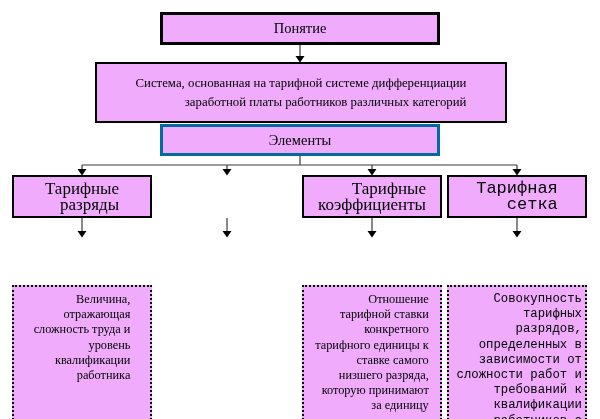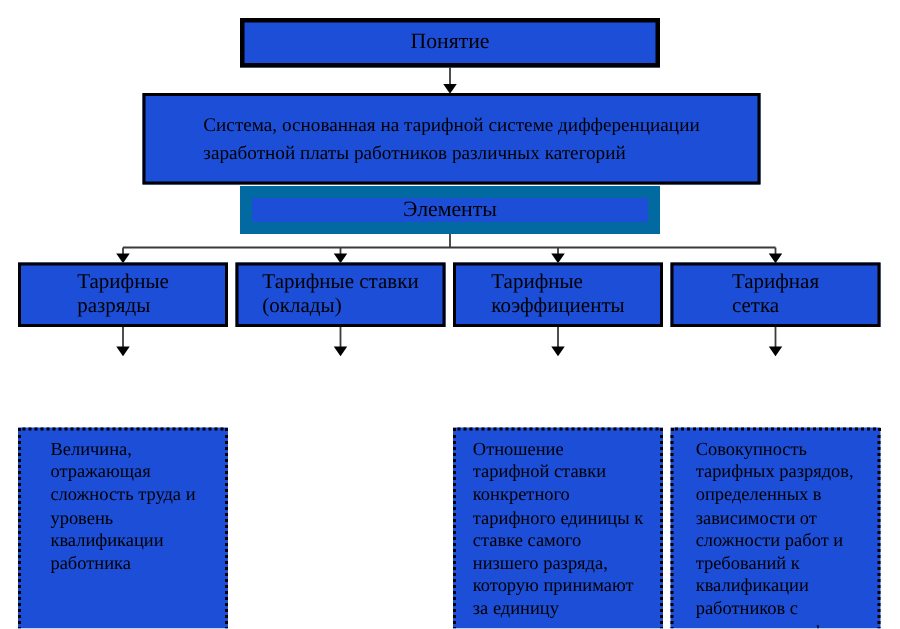--- a/index.html
+++ b/index.html
@@ -18,62 +18,62 @@
   }
   .connectors {
     position: absolute;
     left: 0; top: 0;
     width: 600px; height: 419px;
     pointer-events: none;
   }
   .box {
     position: absolute;
     box-sizing: border-box;
-    background: #1d4ed8;
+    background: #f0abfc;
     display: flex;
     align-items: center;
     justify-content: center;
-    text-align: left;
+    text-align: right;
   }
   .preline { white-space: pre-line; }
   .concept {
     left: 160px; top: 12px; width: 280px; height: 33px;
     border: 3px solid #000000;
     font-size: 14.5px;
   }
   .definition {
     left: 95px; top: 62px; width: 412px; height: 61px;
     border: 2px solid #000000;
     font-size: 12.8px;
     line-height: 19px;
   }
   .elements {
     left: 160px; top: 124px; width: 280px; height: 32px;
-    border: 8px solid #0369a1;
+    border: 3px solid #0369a1;
     font-size: 14.5px;
   }
   .category {
     top: 175px; height: 43px; width: 140px;
     border: 2.5px solid #000000;
-    font-size: 14px;
+    font-size: 17px;
     line-height: 16px;
   }
   .detail {
     top: 237px; height: 167px; width: 140px;
     border: 2px dotted #000000;
     font-size: 12.3px;
     line-height: 15.2px;
     align-items: flex-start;
     padding: 5px 3px 2px 3px;
     margin-top: 48px;
   }
   .col0 { left: 12px; }
   .col1 { left: 157px; }
   .col2 { left: 302px; }
-  .col3 { left: 447px; }
+  .col3 { left: 447px; font-family: Liberation Mono, monospace; }
 </style>
 </head>
 <body>
 
 <div class="canvas">
 
   <svg class="connectors" viewBox="0 0 600 419" xmlns="http://www.w3.org/2000/svg">
 
     <g>
       <line x1="300" y1="45" x2="300" y2="56.5" stroke="#3a3a3a" stroke-width="1.2"></line>
@@ -115,24 +115,20 @@
   </div>
 
   <div class="box elements">
     <span class="preline">Элементы</span>
   </div>
 
   <div class="box category col0">
     <span class="preline">Тарифные
 разряды</span>
   </div>
-  <div class="box category col1">
-    <span class="preline">Тарифные ставки
-(оклады)</span>
-  </div>
   <div class="box category col2">
     <span class="preline">Тарифные
 коэффициенты</span>
   </div>
   <div class="box category col3">
     <span class="preline">Тарифная
 сетка</span>
   </div>
 
   <div class="box detail col0">

